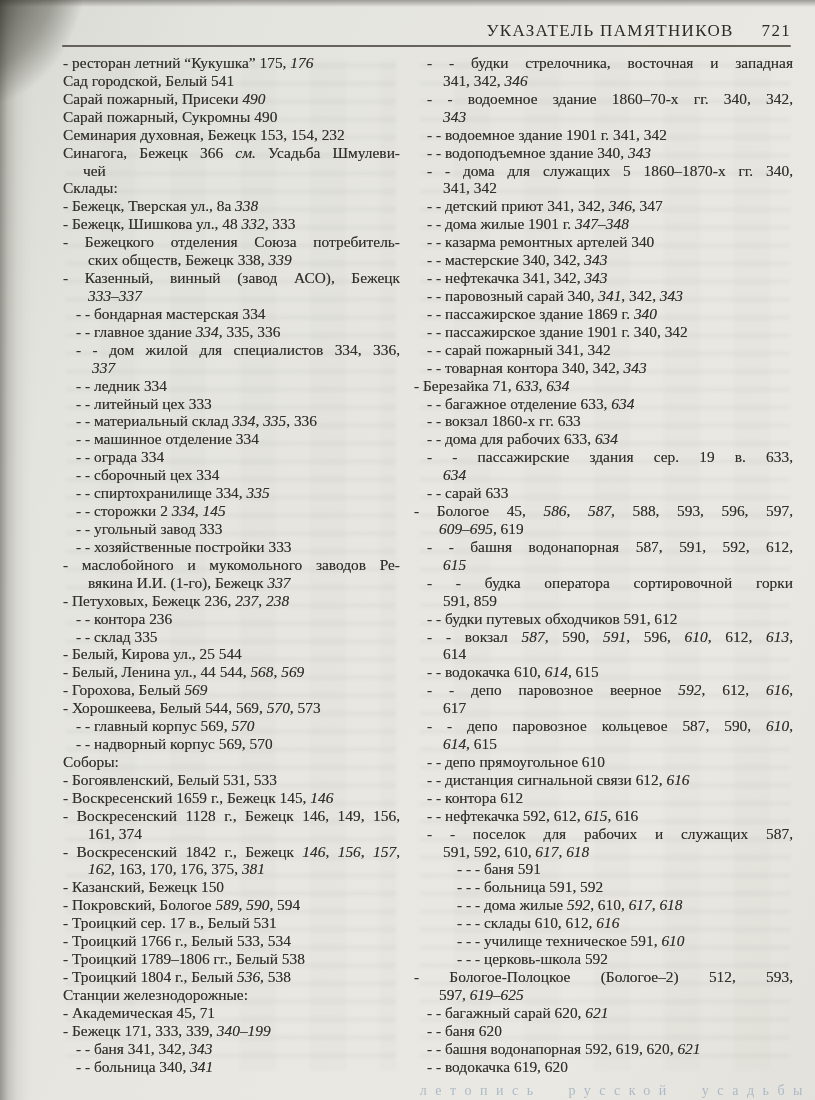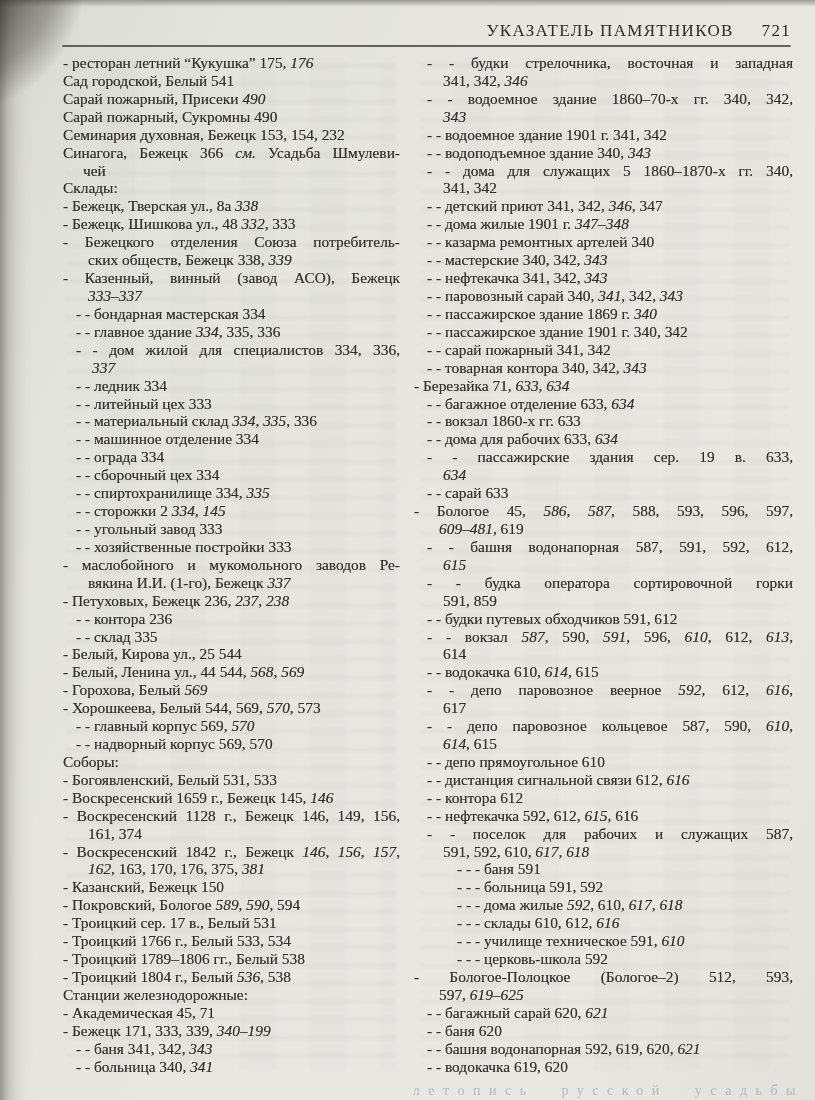--- a/index.html
+++ b/index.html
@@ -57,21 +57,21 @@
   .line.just{text-align:justify;text-align-last:justify;}
   .i0,.i1{padding-left:0;}
   .i2{padding-left:13px;}
   .i3{padding-left:43px;}
   .c0{padding-left:20px;}
   .c1{padding-left:25px;}
   .c2{padding-left:29px;}
   .line i{font-style:italic;}
 
   .watermark{
-    position:absolute;right:11px;bottom:1px;z-index:4;
+    position:absolute;right:4px;bottom:1px;z-index:4;
     font-size:14px;letter-spacing:8.5px;word-spacing:15px;
     color:#9db0c0;opacity:.8;filter:blur(.35px);
     white-space:nowrap;
     margin-left:17px;
   }
 </style>
 </head>
 <body>
 
 <div class="page">
@@ -164,21 +164,21 @@
       <div class="line i2">- - сарай пожарный 341, 342</div>
       <div class="line i2">- - товарная контора 340, 342, <i>343</i></div>
       <div class="line i1">- Березайка 71, <i>633</i>, <i>634</i></div>
       <div class="line i2">- - багажное отделение 633, <i>634</i></div>
       <div class="line i2">- - вокзал 1860-х гг. 633</div>
       <div class="line i2">- - дома для рабочих 633, <i>634</i></div>
       <div class="line i2 just">- - пассажирские здания сер. 19 в. 633,</div>
       <div class="line c2"><i>634</i></div>
       <div class="line i2">- - сарай 633</div>
       <div class="line i1 just">- Бологое 45, <i>586</i>, <i>587</i>, 588, 593, 596, 597,</div>
-      <div class="line c1"><i>609–481</i>, 619</div>
+      <div class="line c1"><i>609–695</i>, 619</div>
       <div class="line i2 just">- - башня водонапорная 587, 591, 592, 612,</div>
       <div class="line c2"><i>615</i></div>
       <div class="line i2 just">- - будка оператора сортировочной горки</div>
       <div class="line c2">591, 859</div>
       <div class="line i2">- - будки путевых обходчиков 591, 612</div>
       <div class="line i2 just">- - вокзал <i>587</i>, 590, <i>591</i>, 596, <i>610</i>, 612, <i>613</i>,</div>
       <div class="line c2">614</div>
       <div class="line i2">- - водокачка 610, <i>614</i>, 615</div>
       <div class="line i2 just">- - депо паровозное веерное <i>592</i>, 612, <i>616</i>,</div>
       <div class="line c2">617</div>

